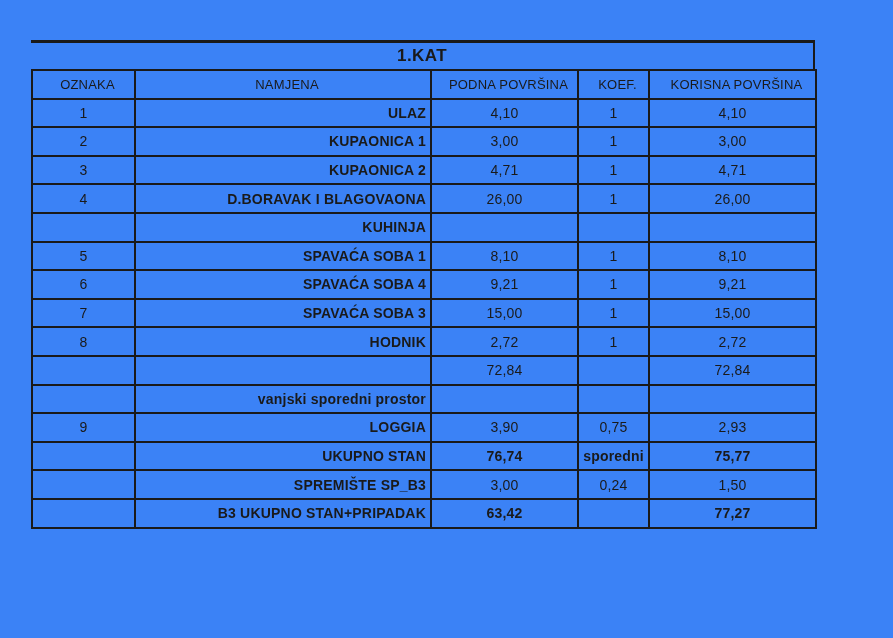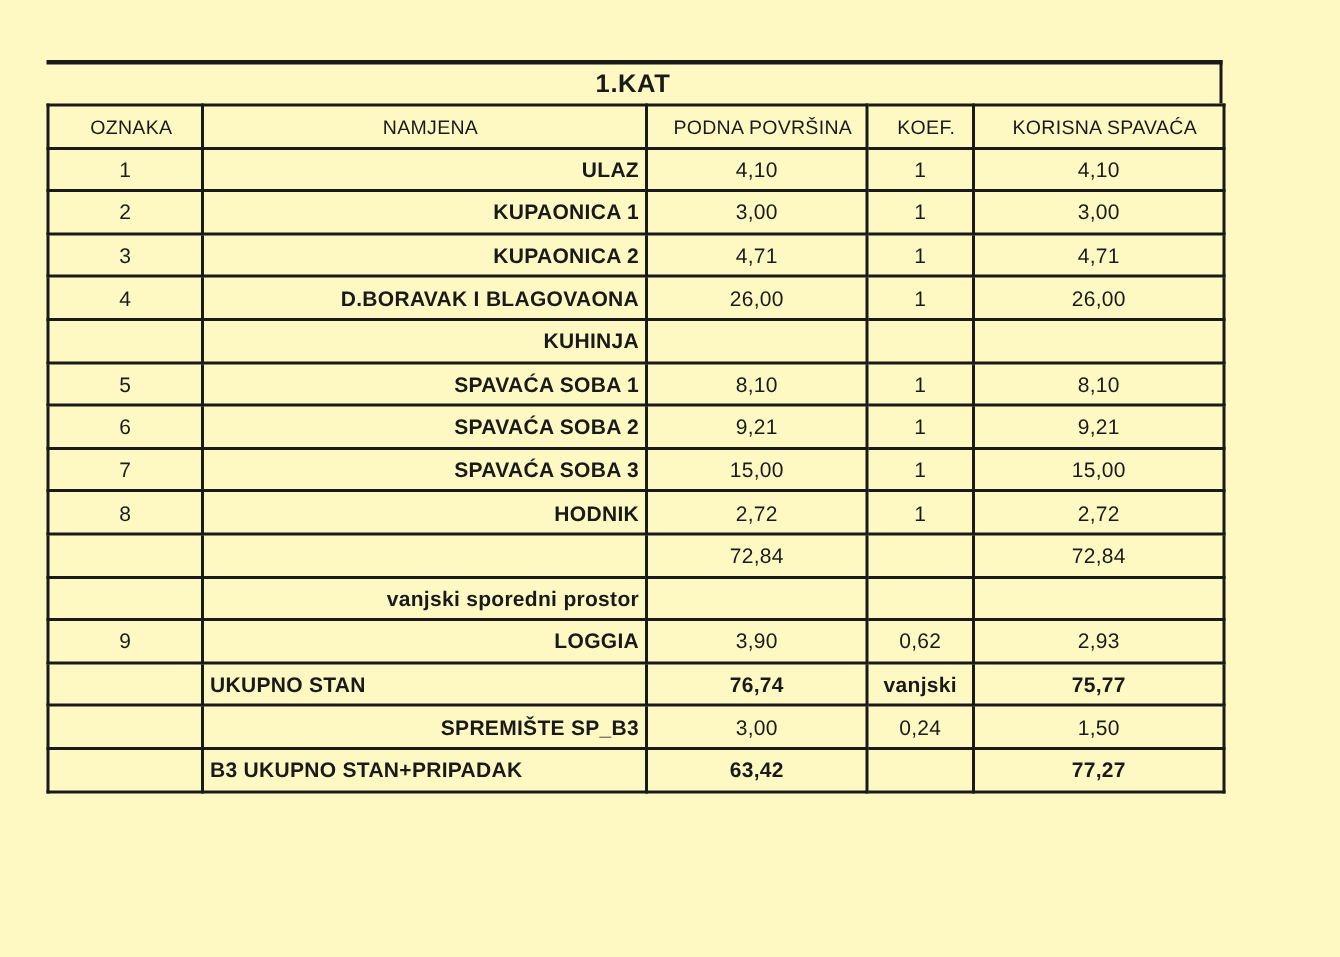--- a/index.html
+++ b/index.html
@@ -4,21 +4,21 @@
 <style>
   html, body {
     margin: 0;
     padding: 0;
     background: #ffffff;
   }
   .canvas {
     position: relative;
     width: 893px;
     height: 638px;
-    background: #fef9c3;
+    background: #3b82f6;
     font-family: "Liberation Sans", sans-serif;
     color: #1a1a1a;
     overflow: hidden;
   }
   .sheet {
     position: absolute;
     left: 31px;
     top: 40px;
     width: 784px;
   }
@@ -62,21 +62,21 @@
     font-weight: bold;
   }
   .area-table td.section-cell {
     font-weight: bold;
     font-size: 14px;
   }
   .area-table tr.row-bold td {
     font-weight: bold;
   }
   .area-table tr.row-bold td.namjena {
-    text-align: left;
+    text-align: right;
   }
   col.c-oznaka  { width: 103px; }
   col.c-namjena { width: 296px; }
   col.c-podna   { width: 147px; }
   col.c-koef    { width: 71px;  }
   col.c-korisna { width: 167px; }
 </style>
 </head>
 <body>
 
@@ -92,21 +92,21 @@
         <col class="c-podna">
         <col class="c-koef">
         <col class="c-korisna">
       </colgroup>
       <tbody>
         <tr>
           <th>OZNAKA</th>
           <th>NAMJENA</th>
           <th>PODNA POVRŠINA</th>
           <th>KOEF.</th>
-          <th>KORISNA SPAVAĆA</th>
+          <th>KORISNA POVRŠINA</th>
         </tr>
 
 
         <tr>
           <td>1</td>
           <td class="namjena">ULAZ</td>
           <td>4,10</td>
           <td>1</td>
           <td>4,10</td>
         </tr>
@@ -140,21 +140,21 @@
         </tr>
         <tr>
           <td>5</td>
           <td class="namjena">SPAVAĆA SOBA 1</td>
           <td>8,10</td>
           <td>1</td>
           <td>8,10</td>
         </tr>
         <tr>
           <td>6</td>
-          <td class="namjena">SPAVAĆA SOBA 2</td>
+          <td class="namjena">SPAVAĆA SOBA 4</td>
           <td>9,21</td>
           <td>1</td>
           <td>9,21</td>
         </tr>
         <tr>
           <td>7</td>
           <td class="namjena">SPAVAĆA SOBA 3</td>
           <td>15,00</td>
           <td>1</td>
           <td>15,00</td>
@@ -177,28 +177,28 @@
           <td></td>
           <td class="namjena">vanjski sporedni prostor</td>
           <td></td>
           <td></td>
           <td></td>
         </tr>
         <tr>
           <td>9</td>
           <td class="namjena">LOGGIA</td>
           <td>3,90</td>
-          <td>0,62</td>
+          <td>0,75</td>
           <td>2,93</td>
         </tr>
         <tr class="row-bold">
           <td></td>
           <td class="namjena">UKUPNO STAN</td>
           <td>76,74</td>
-          <td>vanjski</td>
+          <td>sporedni</td>
           <td>75,77</td>
         </tr>
         <tr>
           <td></td>
           <td class="namjena">SPREMIŠTE SP_B3</td>
           <td>3,00</td>
           <td>0,24</td>
           <td>1,50</td>
         </tr>
         <tr class="row-bold">

